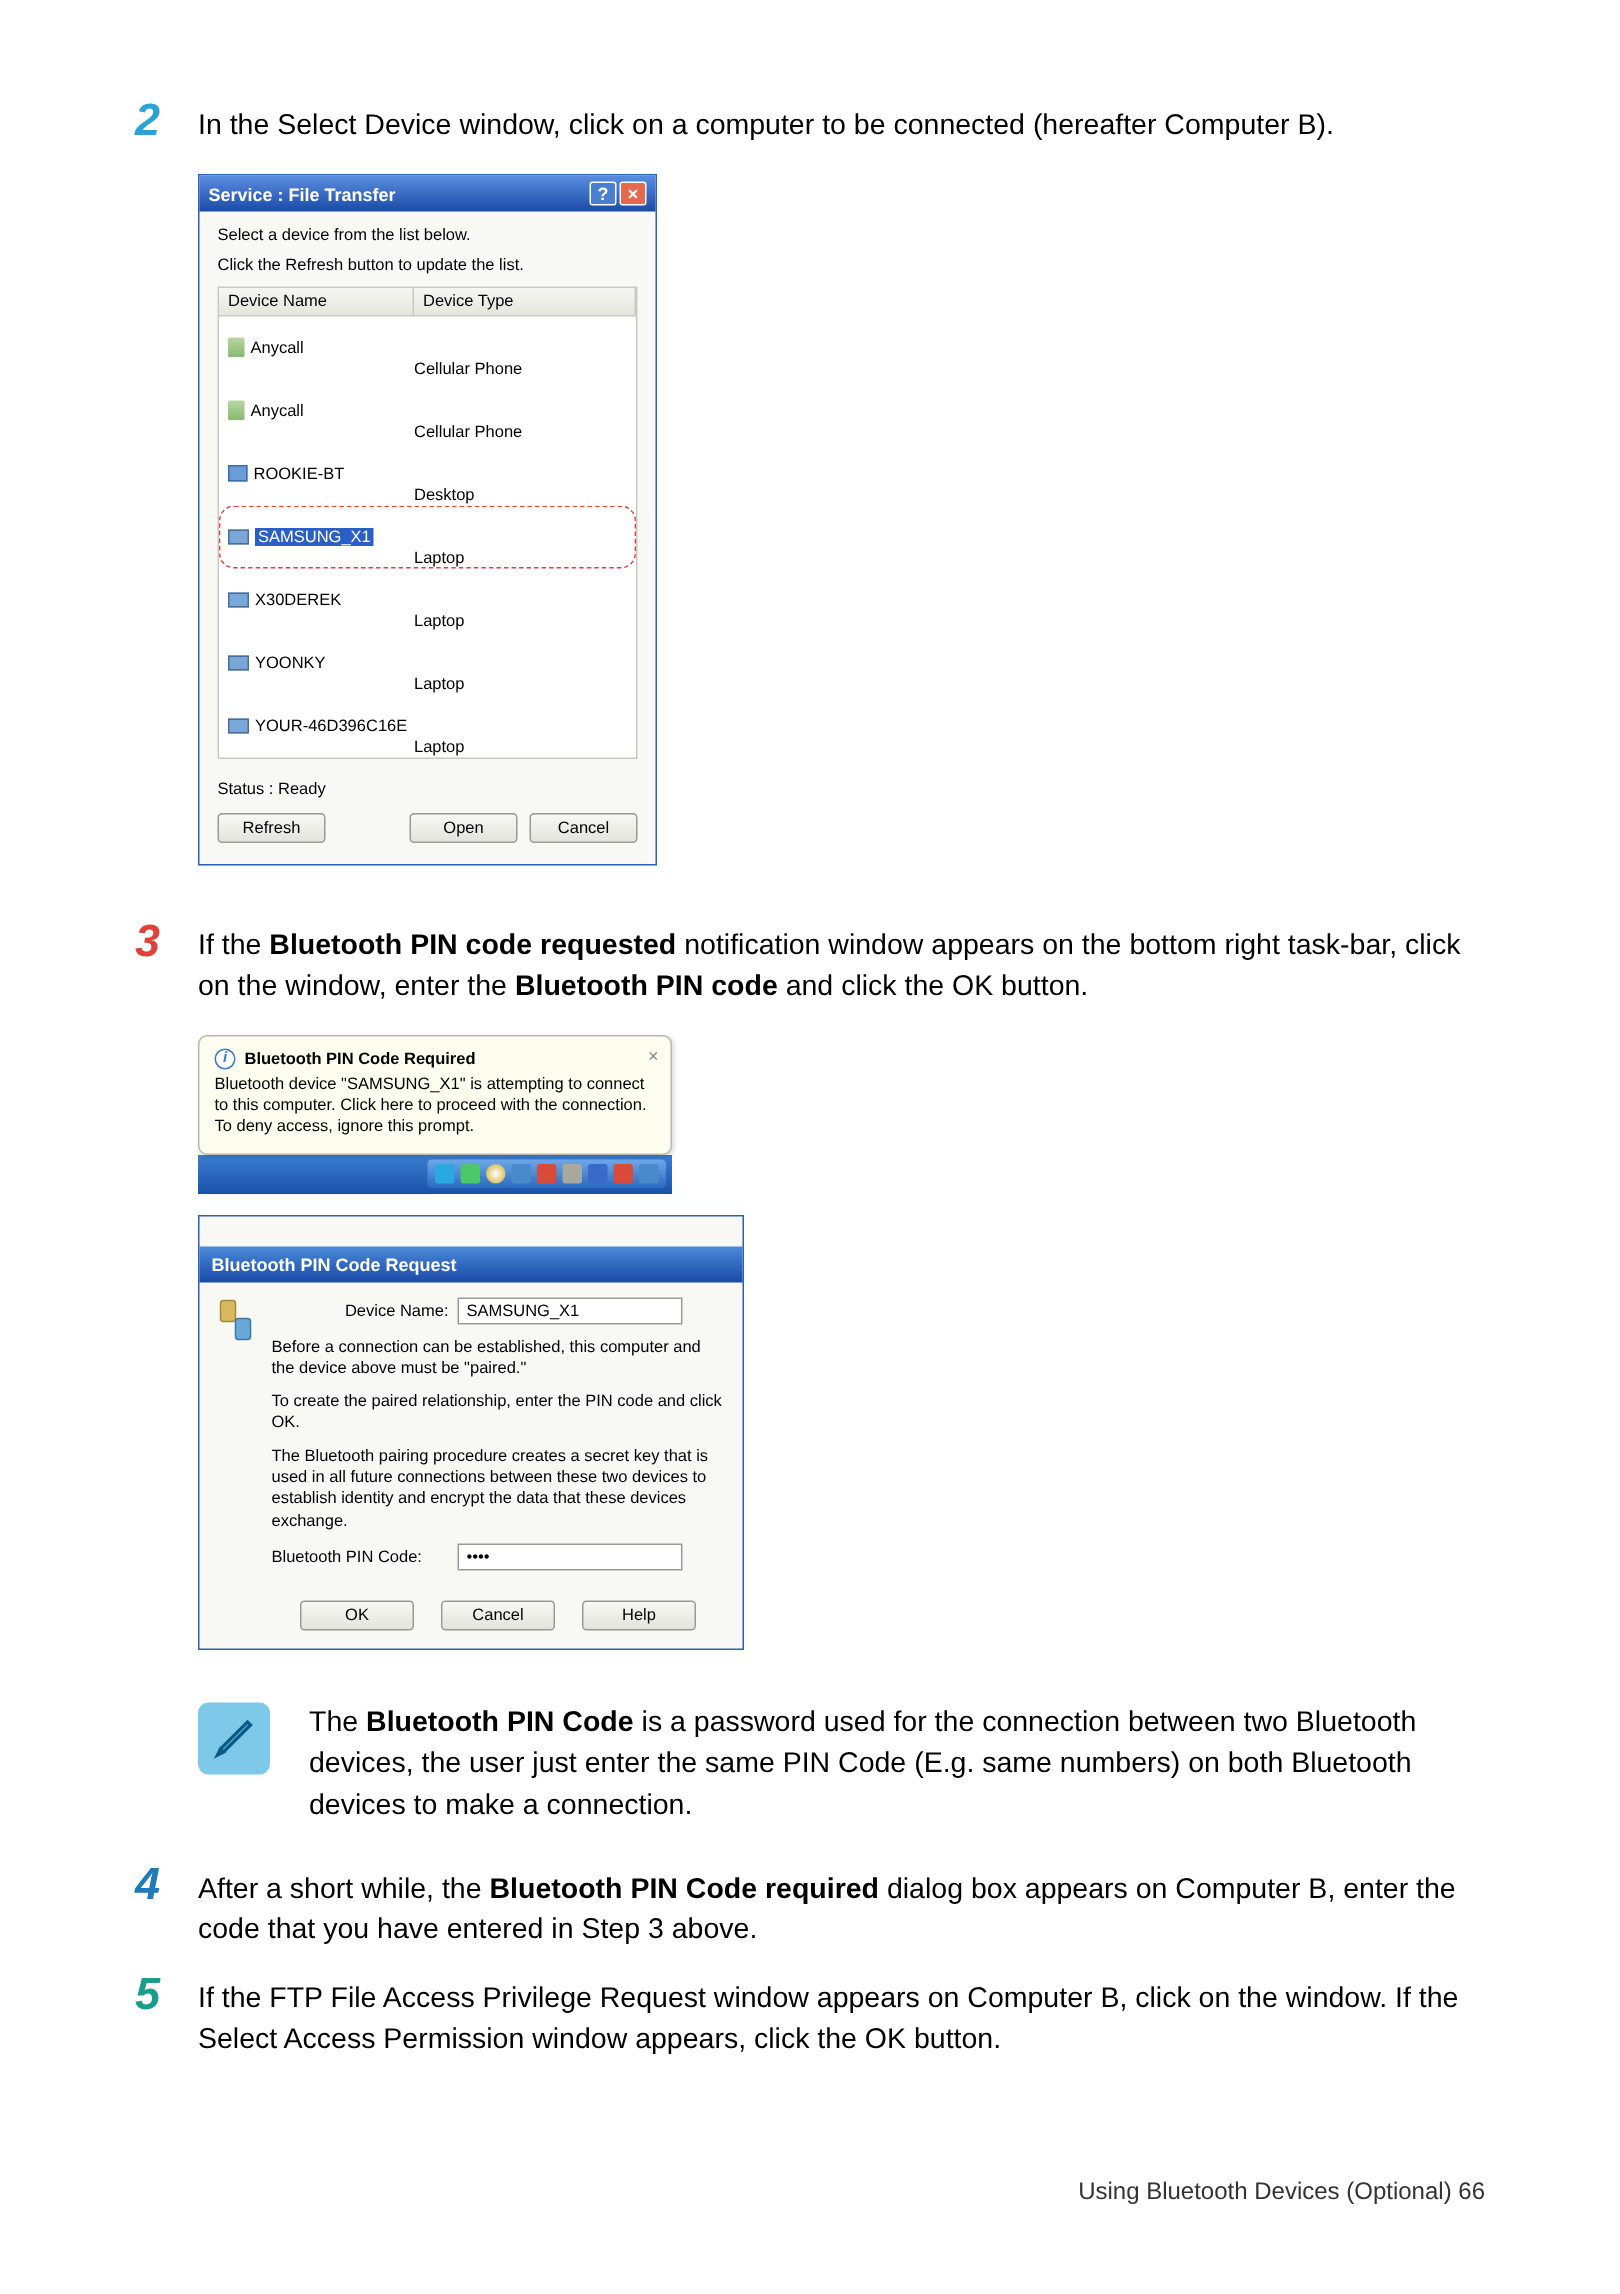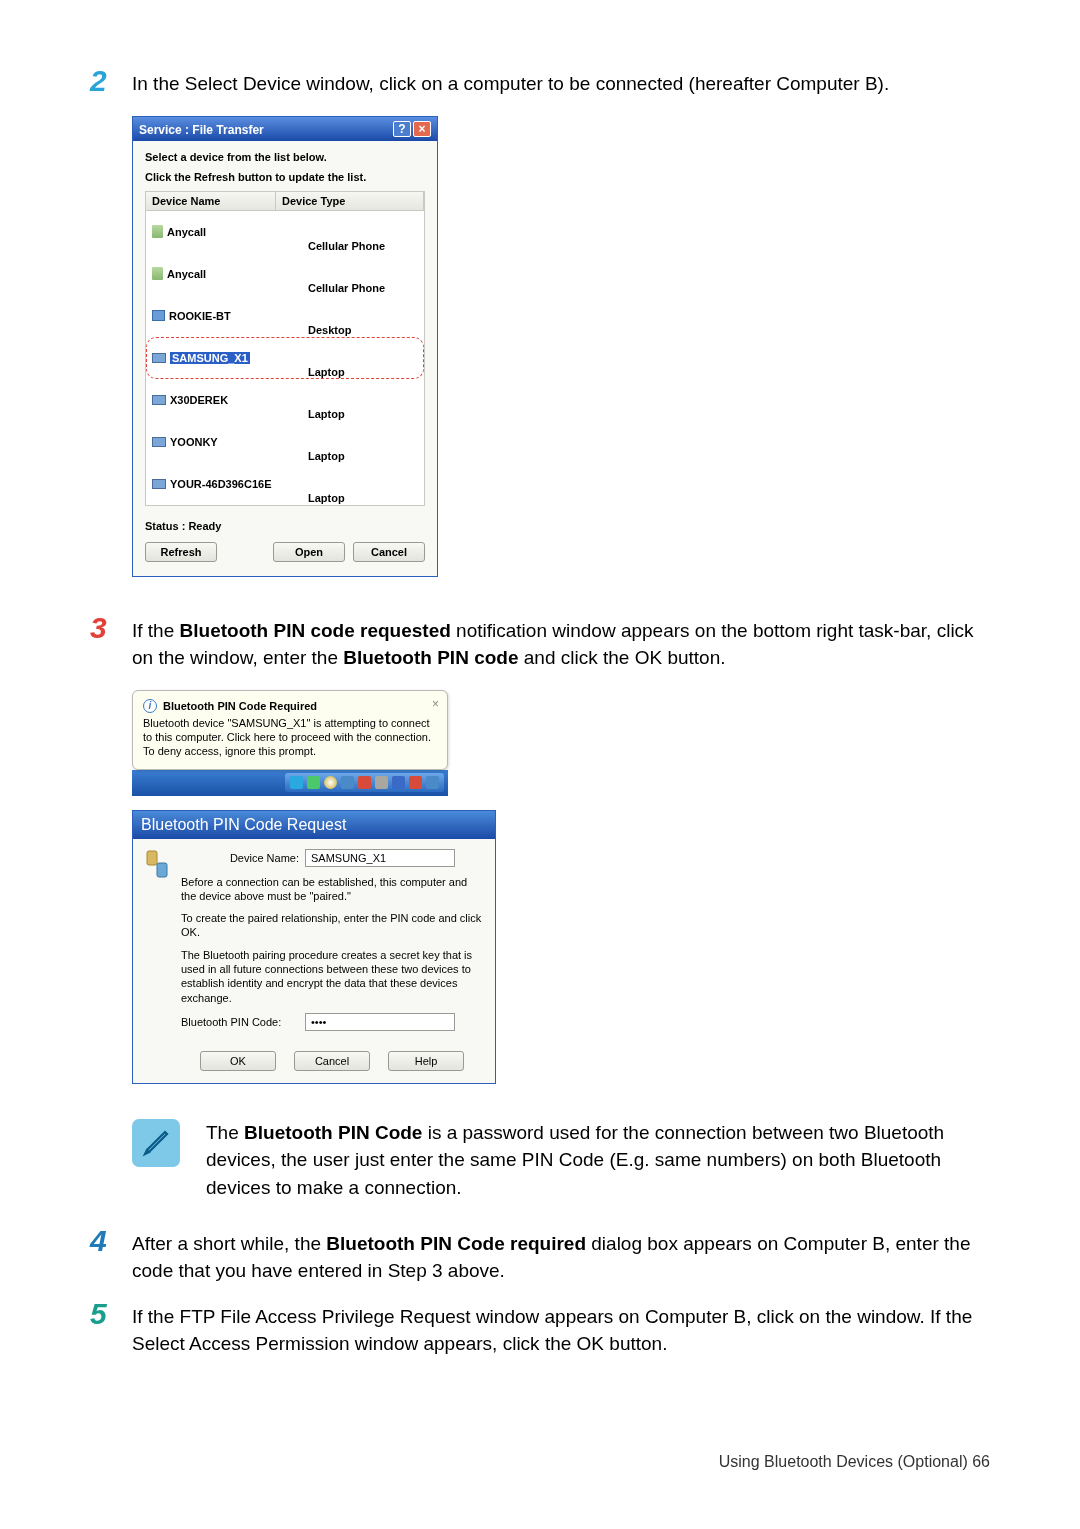--- a/index.html
+++ b/index.html
@@ -53,40 +53,40 @@
   .tbtn {
     width: 18px; height: 16px;
     border: 1px solid #fff;
     border-radius: 2px;
     display: flex; align-items: center; justify-content: center;
     font-weight: bold;
     font-size: 12px;
   }
   .helpbtn { background: #4a7ed0; color: #fff; }
   .closebtn { background: #e36a4f; color: #fff; }
-  .dlg1-body { padding: 10px 12px; font-weight: bold; }
+  .dlg1-body { padding: 10px 12px; }
   .dlg1-line { margin-bottom: 8px; }
   .dev-table {
     border: 1px solid #c8c8c4;
     background: #fff;
     margin-top: 6px;
   }
   .dev-header {
     display: flex;
     background: linear-gradient(#f6f6f2, #e6e6e0);
     border-bottom: 1px solid #c8c8c4;
     font-size: 11px;
   }
   .dev-hcell {
     padding: 3px 6px;
     border-right: 1px solid #c8c8c4;
   }
   .dev-hcell.c1 { width: 130px; }
   .dev-hcell.c2 { flex: 1; border-right: 1px solid #c8c8c4; }
-  .dev-row { display: flex; font-size: 11px; padding: 1px 6px; align-items: center; gap: 32px; }
+  .dev-row { display: flex; font-size: 11px; padding: 1px 6px; align-items: center; }
   .dev-cell.c1 { width: 124px; display: flex; align-items: center; gap: 4px; }
   .dev-cell.c2 { flex: 1; margin-top: 28px; }
   .phone-icon {
     width: 11px; height: 13px;
     background: linear-gradient(#b8d8a0, #88b870);
     border-radius: 1px;
     flex-shrink: 0;
   }
   .desk-icon {
     width: 13px; height: 11px;
@@ -173,23 +173,24 @@
 
   .dlg2 {
     width: 364px;
     border: 1px solid #2a5fbb;
     background: #f8f8f4;
     font-size: 11px;
   }
   .dlg2-title {
     background: linear-gradient(#4a8ad8, #1a4aa8);
     color: #fff;
-    font-weight: normal;
+    font-weight: bold;
     padding: 5px 8px;
-    font-size: 16px;
+    font-size: 12px;
+    margin-top: 20px;
   }
   .dlg2-body { padding: 10px 12px 12px; display: flex; gap: 10px; }
   .pair-icon {
     width: 26px; flex-shrink: 0;
   }
   .pair-icon svg { width: 26px; height: 32px; }
   .dlg2-content { flex: 1; }
   .dlg2-row { display: flex; align-items: center; margin-bottom: 8px; gap: 6px; }
   .textfield {
     border: 1px solid #9a9a94;

